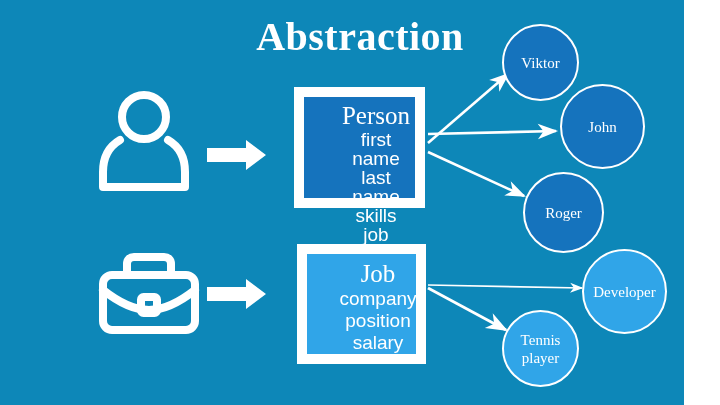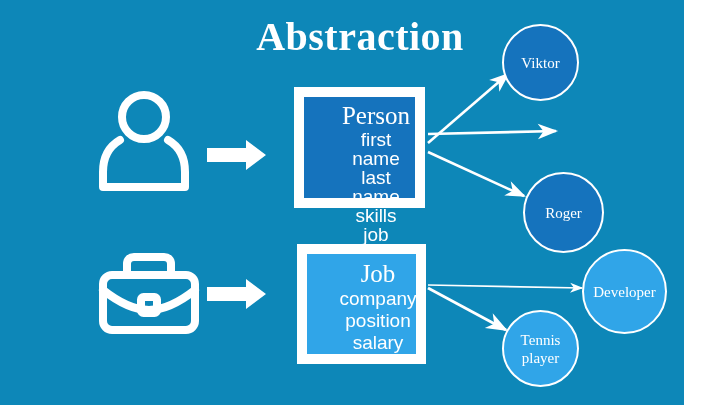--- a/index.html
+++ b/index.html
@@ -167,20 +167,23 @@
   <div id="job-box" class="class-box">
     <div class="box-title">Job</div>
     <div class="box-attr">company</div>
     <div class="box-attr">position</div>
     <div class="box-attr">salary</div>
   </div>
 
   <div id="circle-viktor" class="instance-circle dark-circle">
     <span class="circle-label">Viktor</span>
   </div>
+  <div id="circle-john" class="instance-circle dark-circle">
+    <span class="circle-label">John</span>
+  </div>
   <div id="circle-roger" class="instance-circle dark-circle">
     <span class="circle-label">Roger</span>
   </div>
   <div id="circle-developer" class="instance-circle light-circle">
     <span class="circle-label">Developer</span>
   </div>
   <div id="circle-tennis" class="instance-circle light-circle">
     <span class="circle-label">Tennis player</span>
   </div>
 

